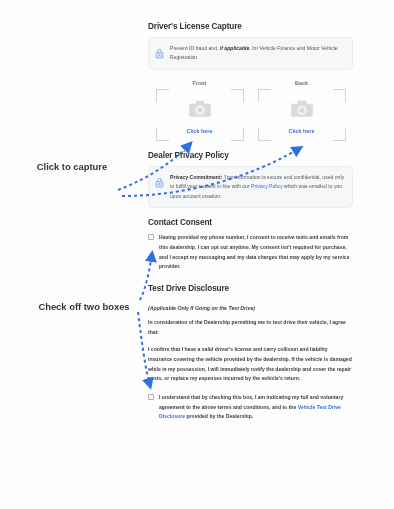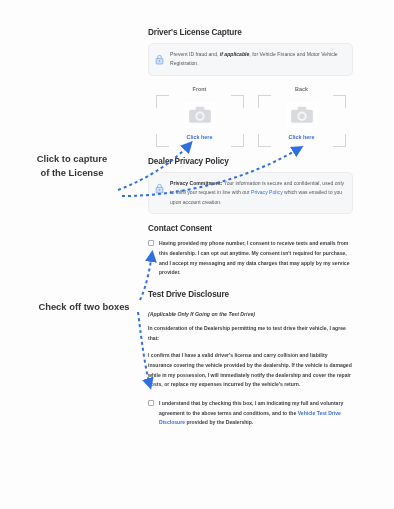--- a/index.html
+++ b/index.html
@@ -12,21 +12,21 @@
     overflow: hidden;
     color: #3a3a3a;
   }
   .page {
     position:absolute; inset:0;
     background:#fdfdfd;
   }
   
   .form-col {
     position:absolute;
-    left:148px; top:28px; width:205px;
+    left:148px; top:22px; width:205px;
   }
   .section-title {
     font-size:8.2px;
     font-weight:bold;
     color:#2f3033;
     letter-spacing:-0.1px;
     margin:0 0 6px 0;
   }
   .sub-note {
     font-size:5.2px;
@@ -123,21 +123,21 @@
   .body-para.small-gap { margin-bottom:9px; }
 
   
   .annot {
     position:absolute;
     font-weight:bold;
     color:#343537;
     text-align:center;
     line-height:1.45;
   }
-  #annot-capture { left:4px; top:152px; width:136px; font-size:9.4px; }
+  #annot-capture { left:4px; top:160px; width:136px; font-size:9.4px; }
   #annot-checkbox { left:16px; top:300px; width:136px; font-size:9.4px; }
 
   .arrow-layer {
     position:absolute; inset:0;
     pointer-events:none;
   }
 </style>
 </head>
 <body>
 
@@ -238,21 +238,20 @@
       <span class="cbox"></span>
       <span class="consent-text">
         <span>I understand that by checking this box, I am indicating my full and voluntary agreement to the above terms and conditions, and to the </span><a class="link">Vehicle Test Drive Disclosure</a><span> provided by the Dealership.</span>
       </span>
     </div>
 
   </div>
 
   <div class="annot" id="annot-capture">
     <div>Click to capture</div>
-    <div>of the License</div>
   </div>
 
   <div class="annot" id="annot-checkbox">
     <div>Check off two boxes</div>
   </div>
 
   <svg class="arrow-layer" viewBox="0 0 394 509">
     <defs>
       <marker id="ah" markerWidth="6" markerHeight="6" refX="4" refY="3" orient="auto">
         <path d="M0,0 L6,3 L0,6 z" fill="#2f6fe0"></path>

